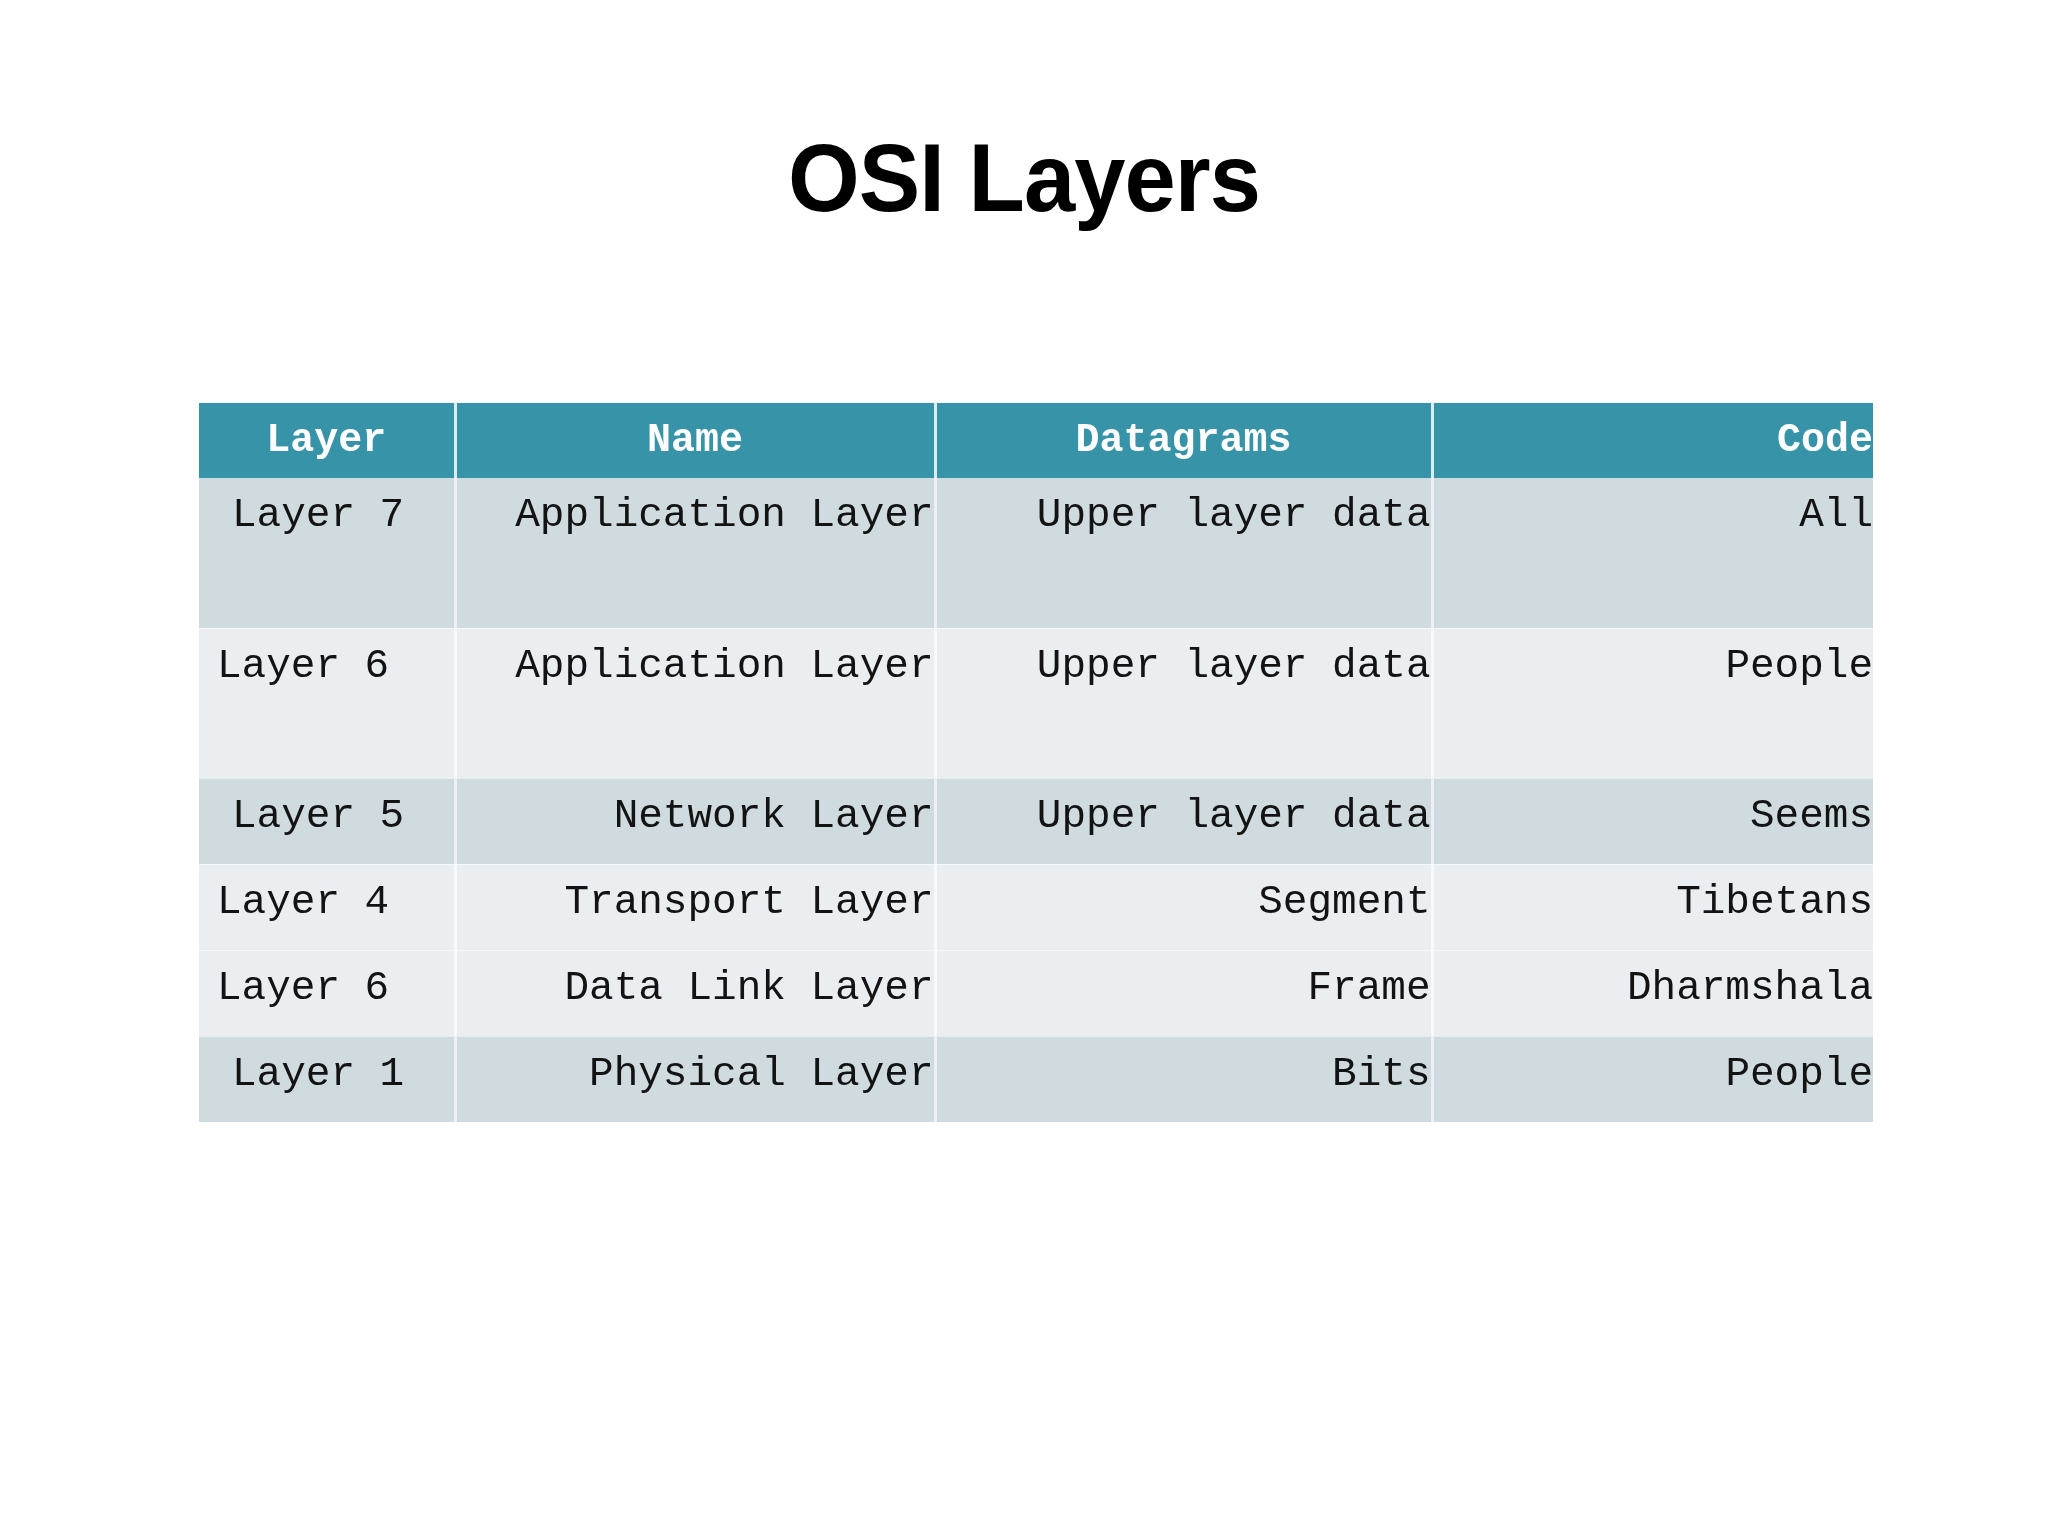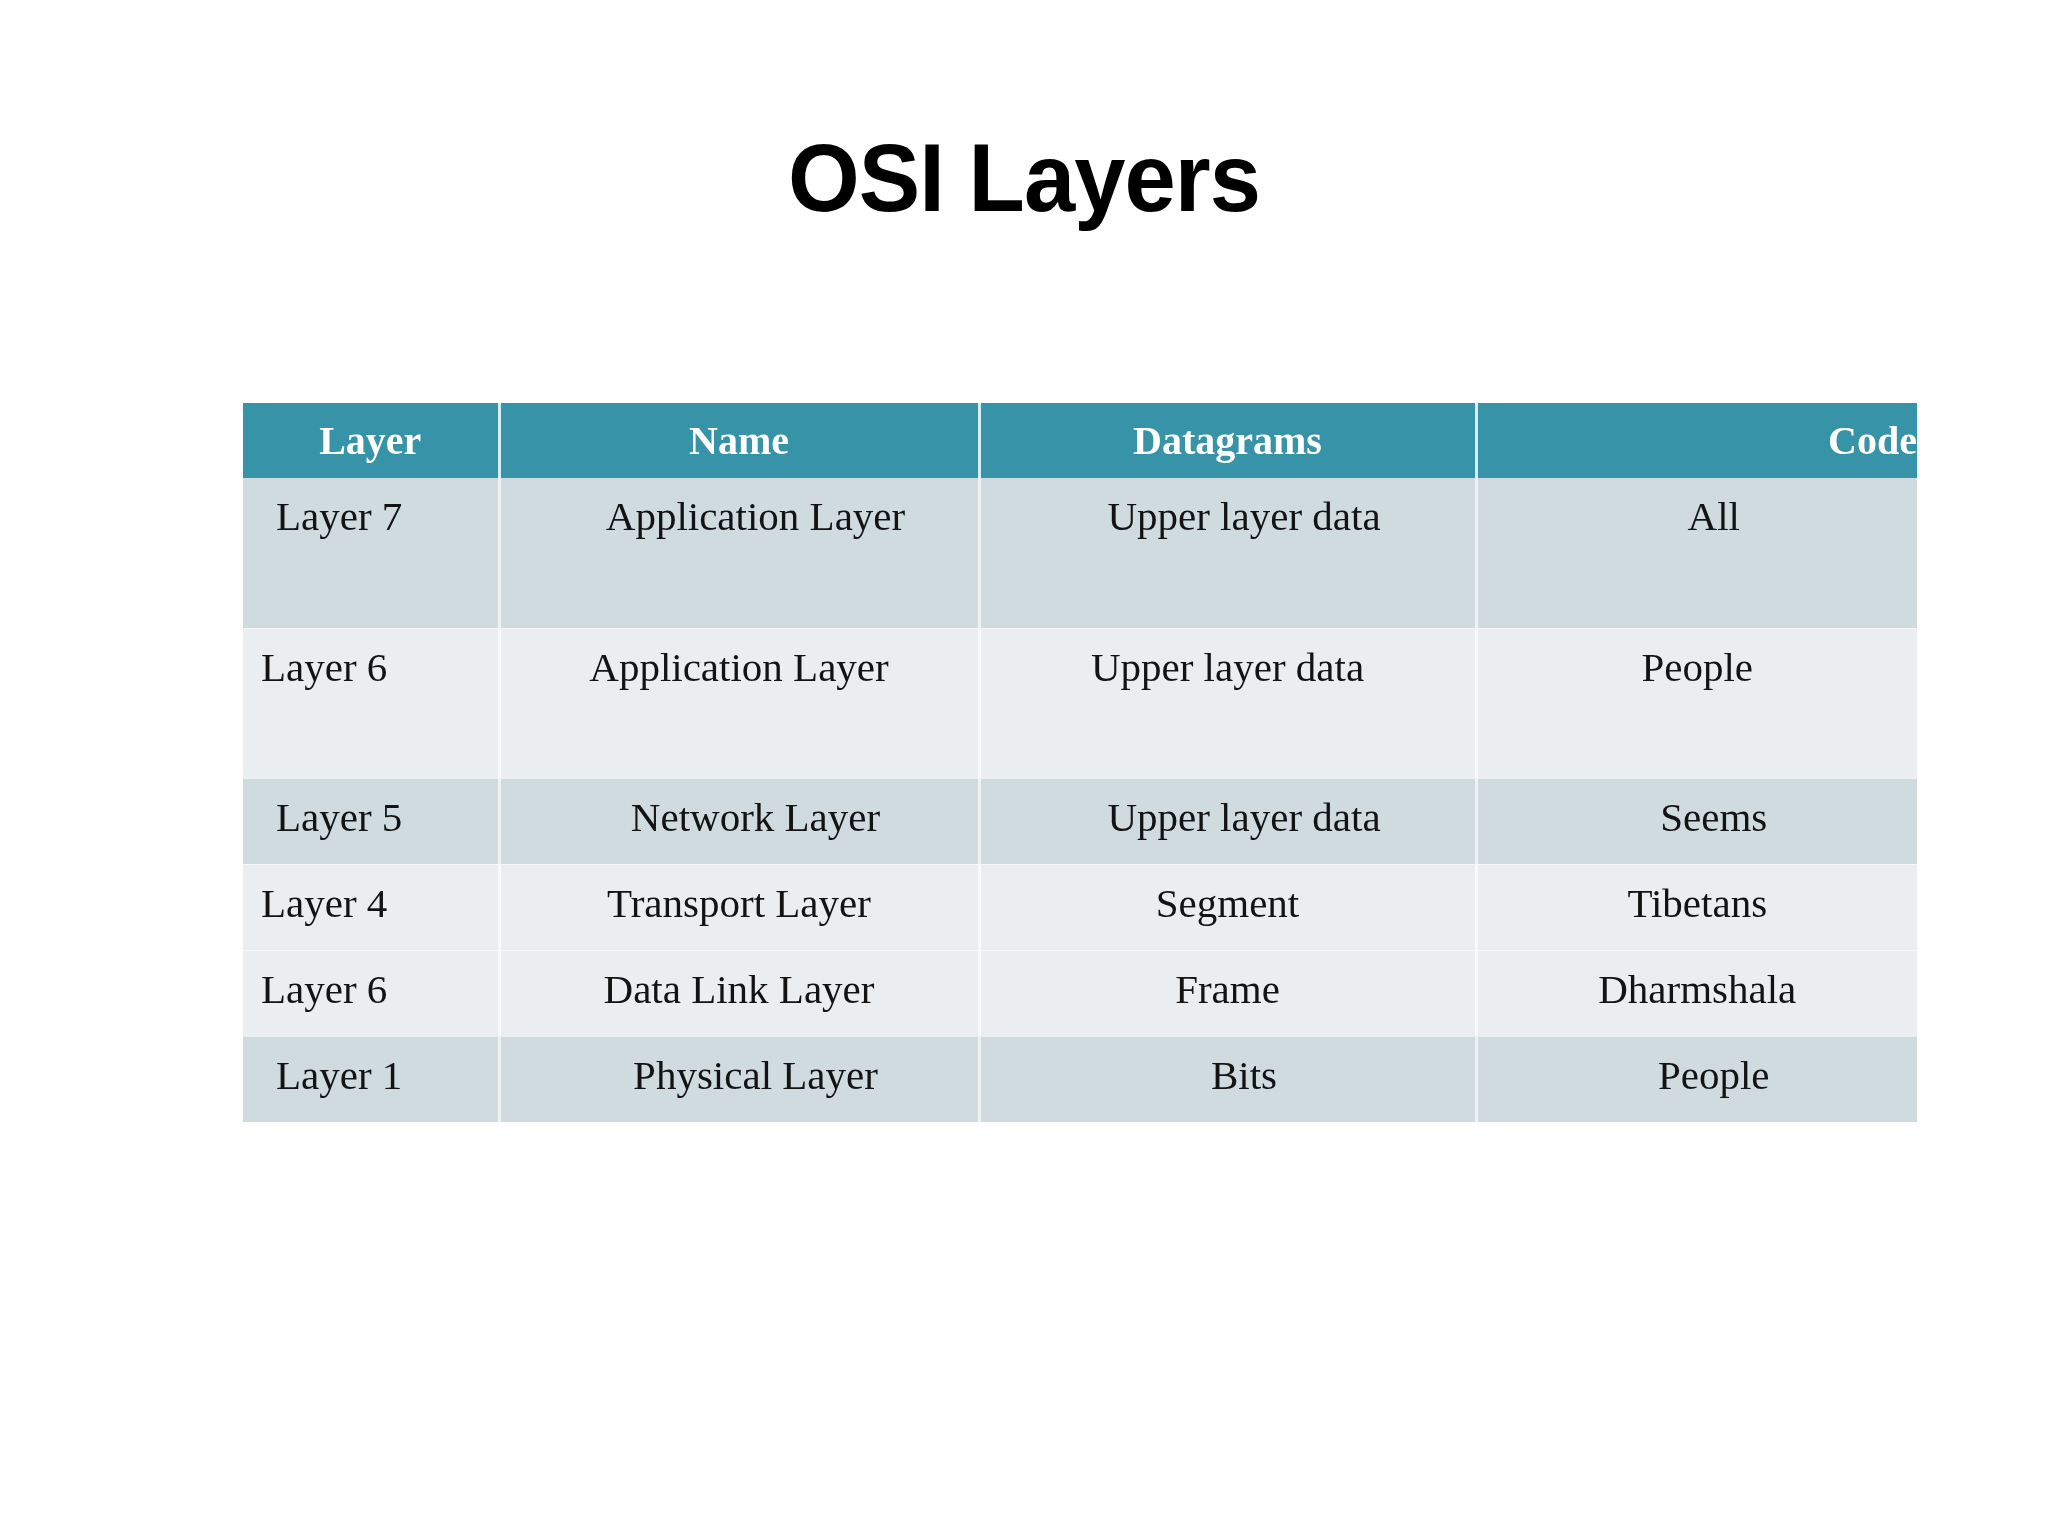--- a/index.html
+++ b/index.html
@@ -45,22 +45,21 @@
     position: absolute;
     left: 199px;
     top: 403px;
     width: 1674px;
   }
 
   table.osi {
     border-collapse: collapse;
     table-layout: fixed;
     width: 1674px;
-    font-family: Liberation Serif, serif;
-    margin-left: 44px;
+    font-family: Liberation Mono, monospace;
   }
 
   table.osi col.c-layer { width: 256px; }
   table.osi col.c-name  { width: 480px; }
   table.osi col.c-data  { width: 497px; }
   table.osi col.c-code  { width: 441px; }
 
   
   table.osi thead th {
     background: #3793A7;
@@ -100,20 +99,21 @@
   table.osi tbody tr.odd  td { background: #cfdbdf; padding-left: 33px; }
   table.osi tbody tr.even td { background: #eaeef1; }
 
   
   table.osi tbody tr.tall td   { height: 150px; }
   table.osi tbody tr.short td  { height: 86px; }
 
   
   table.osi tbody tr td {
     border-bottom: 1px solid rgba(255,255,255,0.55);
+    text-align: right;
   }
   table.osi tbody tr:last-child td { border-bottom: none; }
 </style>
 </head>
 <body>
 
 <div class="slide">
 
   <div class="title">OSI Layers</div>
 

